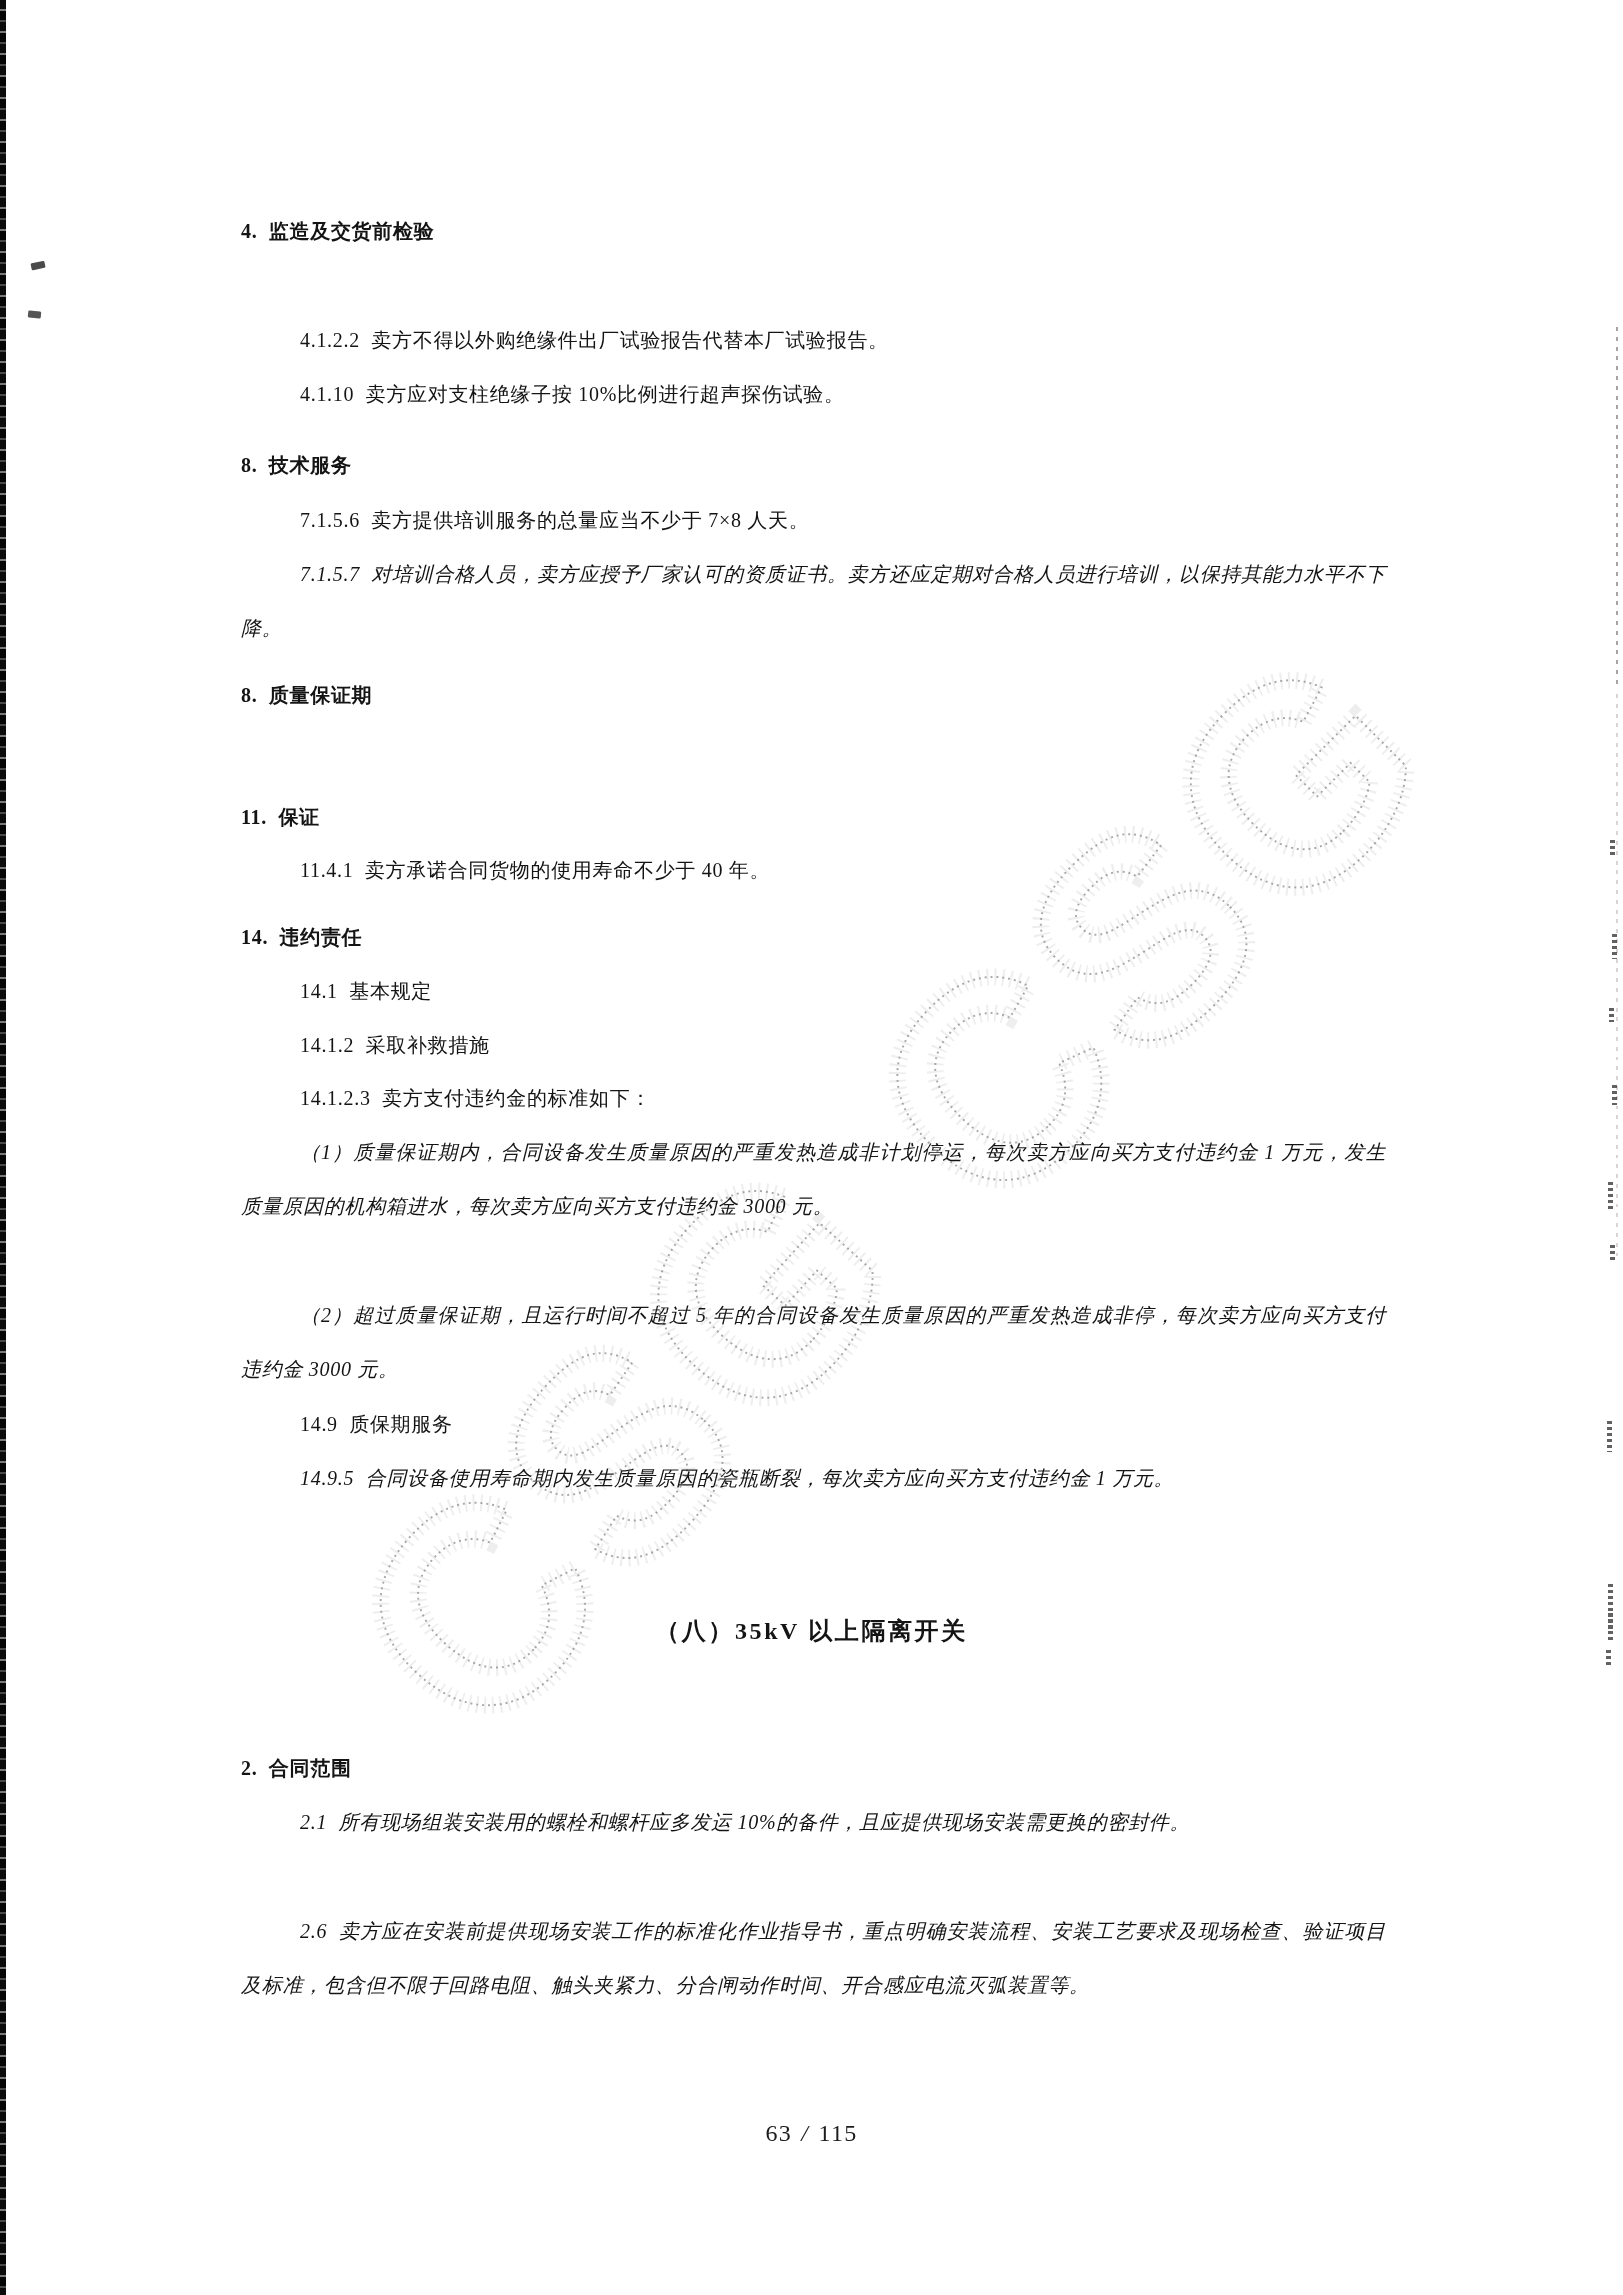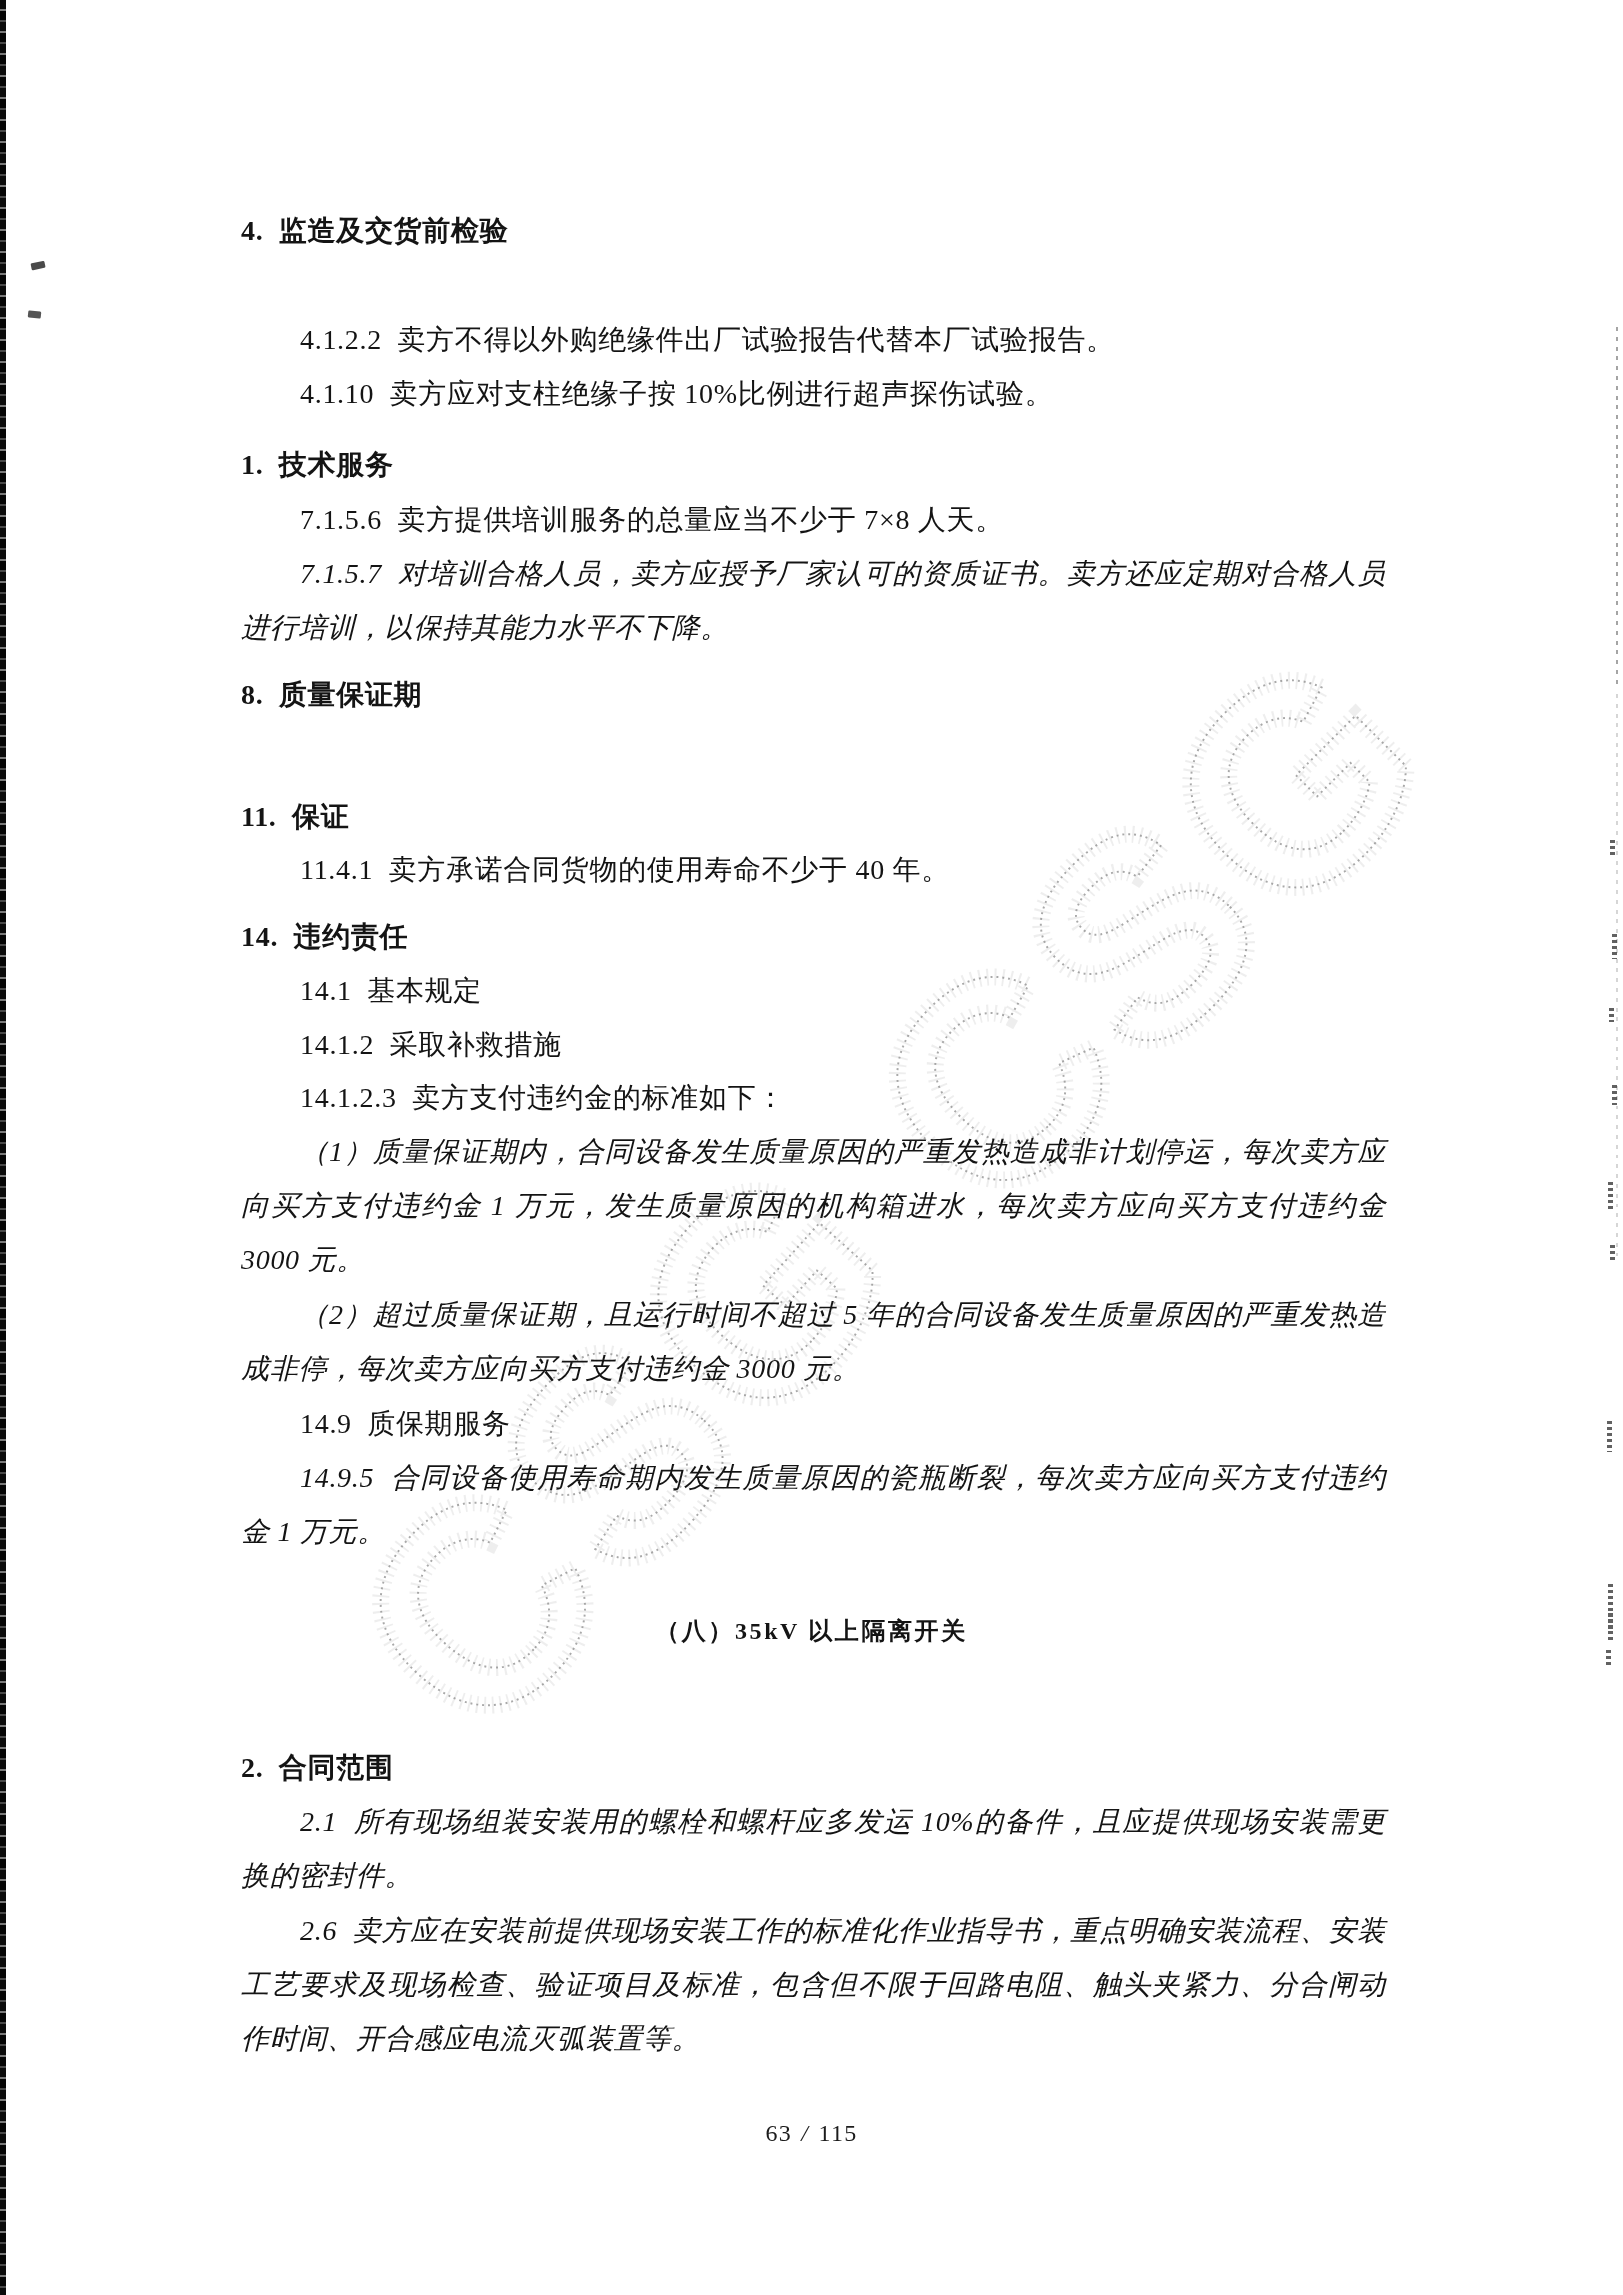--- a/index.html
+++ b/index.html
@@ -9,21 +9,21 @@
     background:#ffffff;
     overflow:hidden;
     font-family:"Liberation Serif","DejaVu Serif",serif;
     color:#141414;
   }
   
   .blk{
     position:absolute;
     left:241px;
     width:1145px;
-    font-size:28px;
+    font-size:20px;
     line-height:54px;
     letter-spacing:0.7px;
     white-space:pre-wrap;
   }
   .h{font-weight:bold;}
   .item{padding-left:59px;}
   .para{text-indent:59px;text-align:justify;font-style:italic;}
   .chapter{
     position:absolute;left:0;width:1623px;
     text-align:center;
@@ -82,21 +82,21 @@
     <svg width="785" height="340" viewBox="0 0 1200 520">
       <text x="600" y="420" text-anchor="middle" font-size="430" letter-spacing="18" fill="none" stroke="#9a9a9a" stroke-width="26" stroke-dasharray="3 9" opacity="0.16">CSG</text>
       <text x="600" y="420" text-anchor="middle" font-size="430" letter-spacing="18" fill="none" stroke="#8d8d8d" stroke-width="3" stroke-dasharray="3 6" opacity="0.75">CSG</text>
     </svg>
   </div>
 
   <div class="blk h" style="top:204px">4.  监造及交货前检验</div>
   <div class="blk item" style="top:313px">4.1.2.2  卖方不得以外购绝缘件出厂试验报告代替本厂试验报告。</div>
   <div class="blk item" style="top:367px">4.1.10  卖方应对支柱绝缘子按 10%比例进行超声探伤试验。</div>
 
-  <div class="blk h" style="top:438px">1.  技术服务</div>
+  <div class="blk h" style="top:438px">8.  技术服务</div>
   <div class="blk item" style="top:493px">7.1.5.6  卖方提供培训服务的总量应当不少于 7×8 人天。</div>
   <div class="blk para" style="top:547px">7.1.5.7  对培训合格人员，卖方应授予厂家认可的资质证书。卖方还应定期对合格人员进行培训，以保持其能力水平不下降。</div>
 
   <div class="blk h" style="top:668px">8.  质量保证期</div>
 
   <div class="blk h" style="top:790px">11.  保证</div>
   <div class="blk item" style="top:843px">11.4.1  卖方承诺合同货物的使用寿命不少于 40 年。</div>
 
   <div class="blk h" style="top:910px">14.  违约责任</div>
   <div class="blk item" style="top:964px">14.1  基本规定</div>

